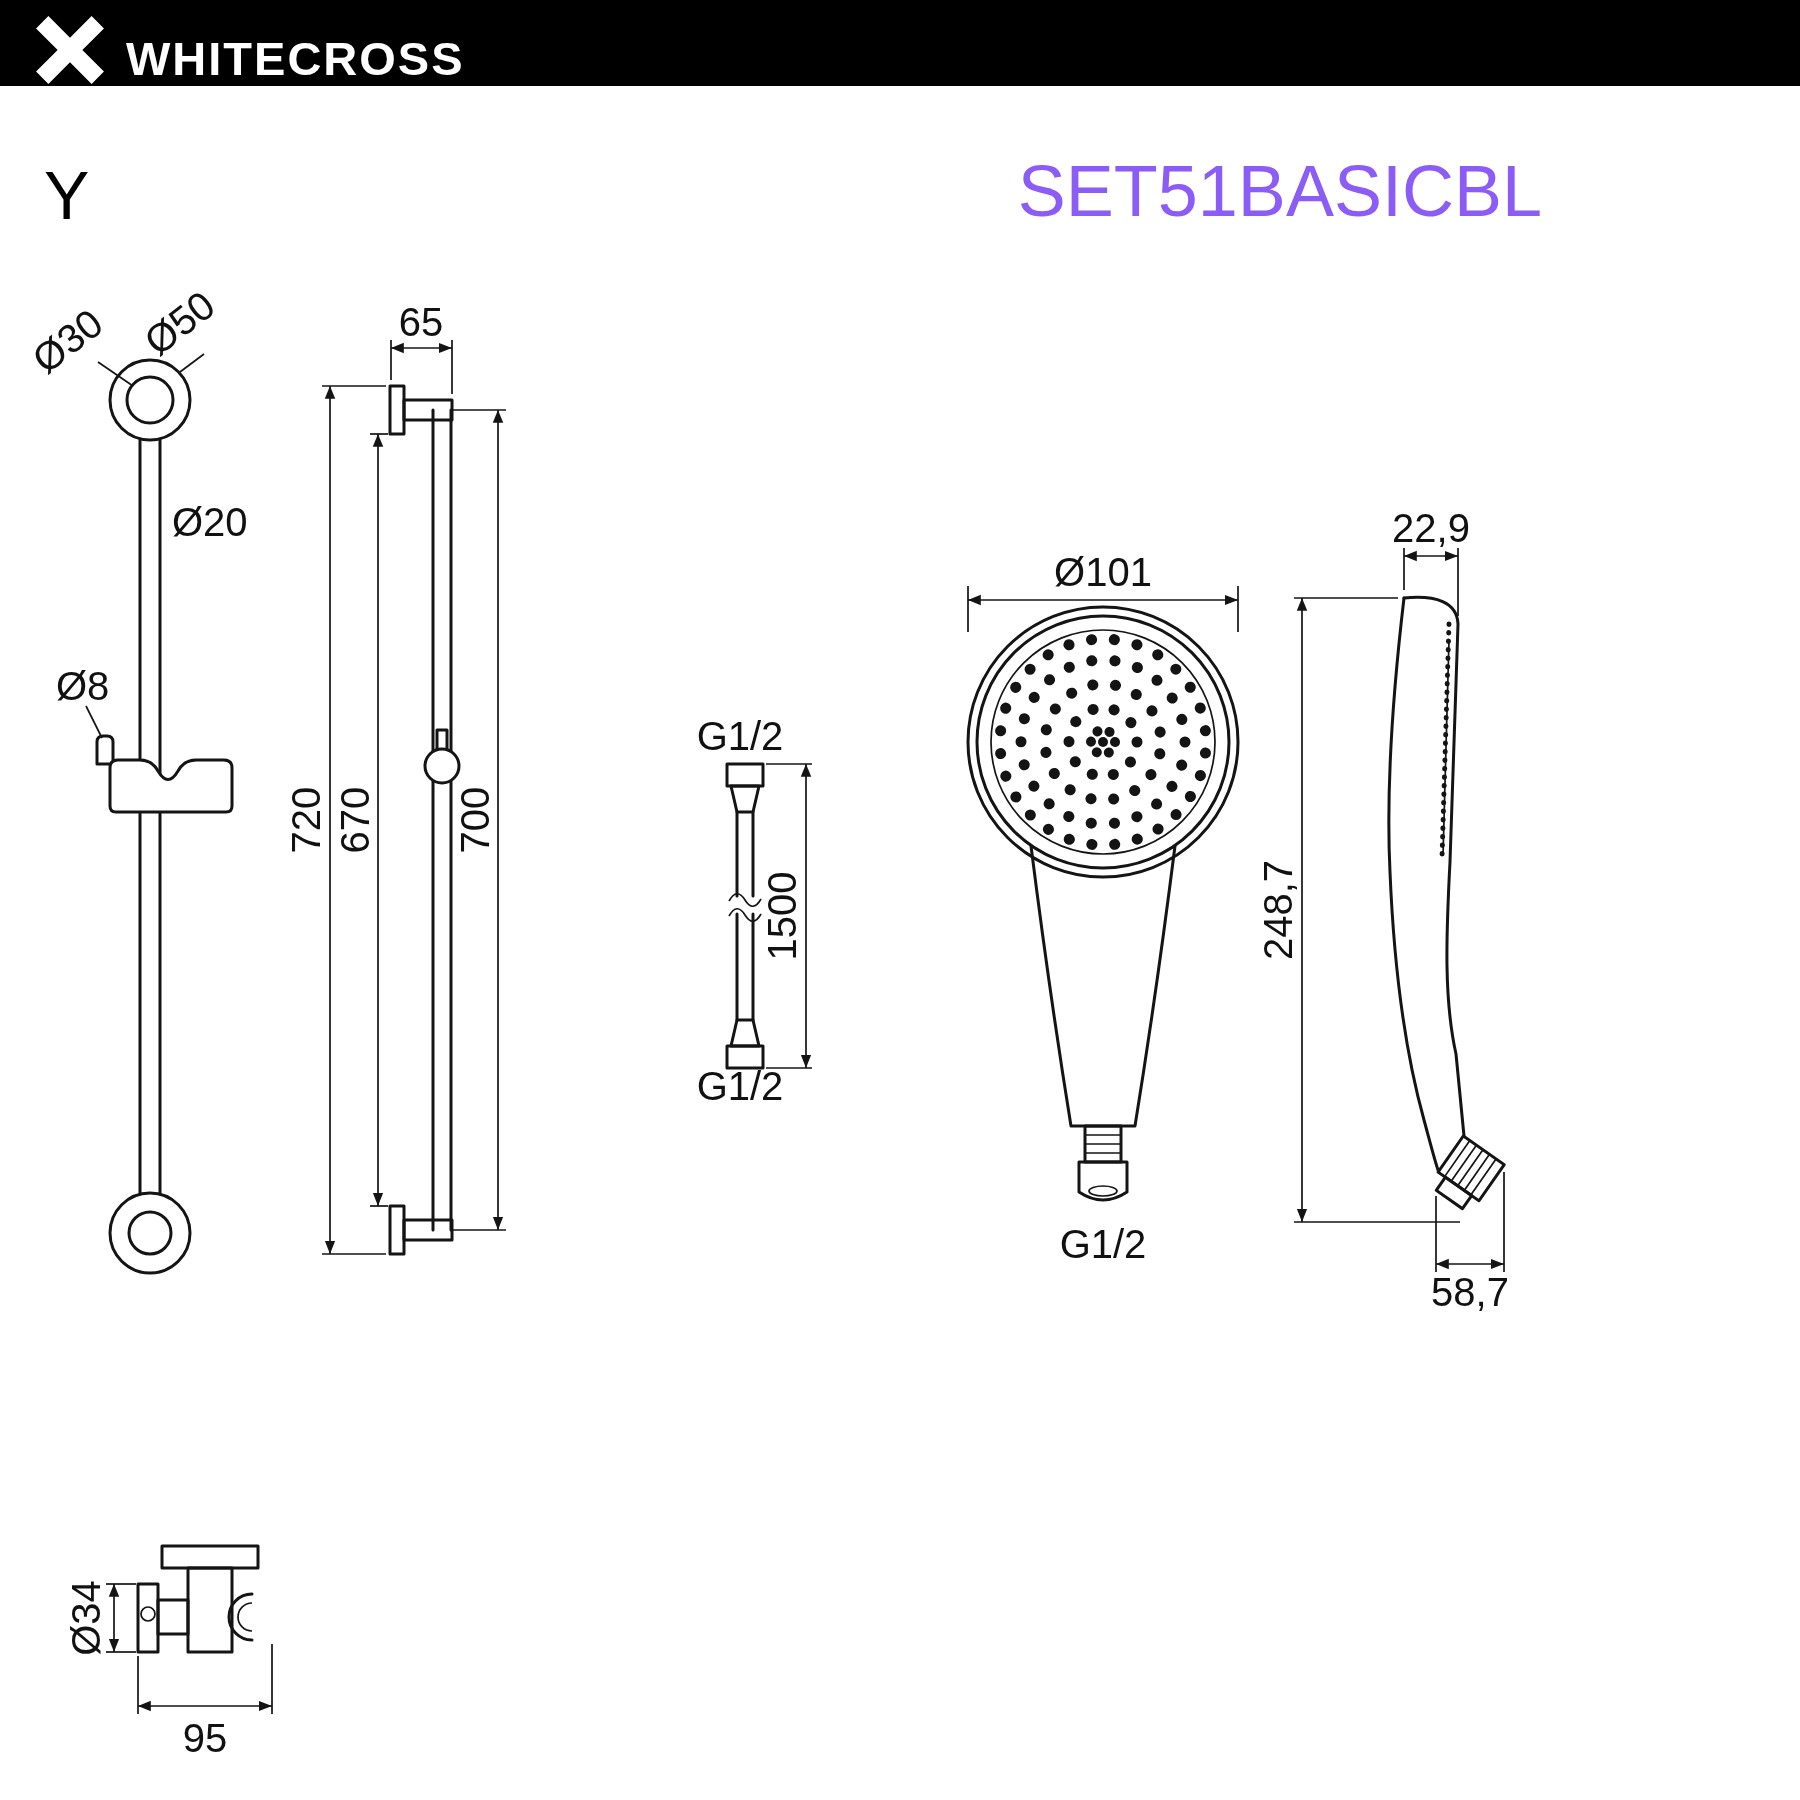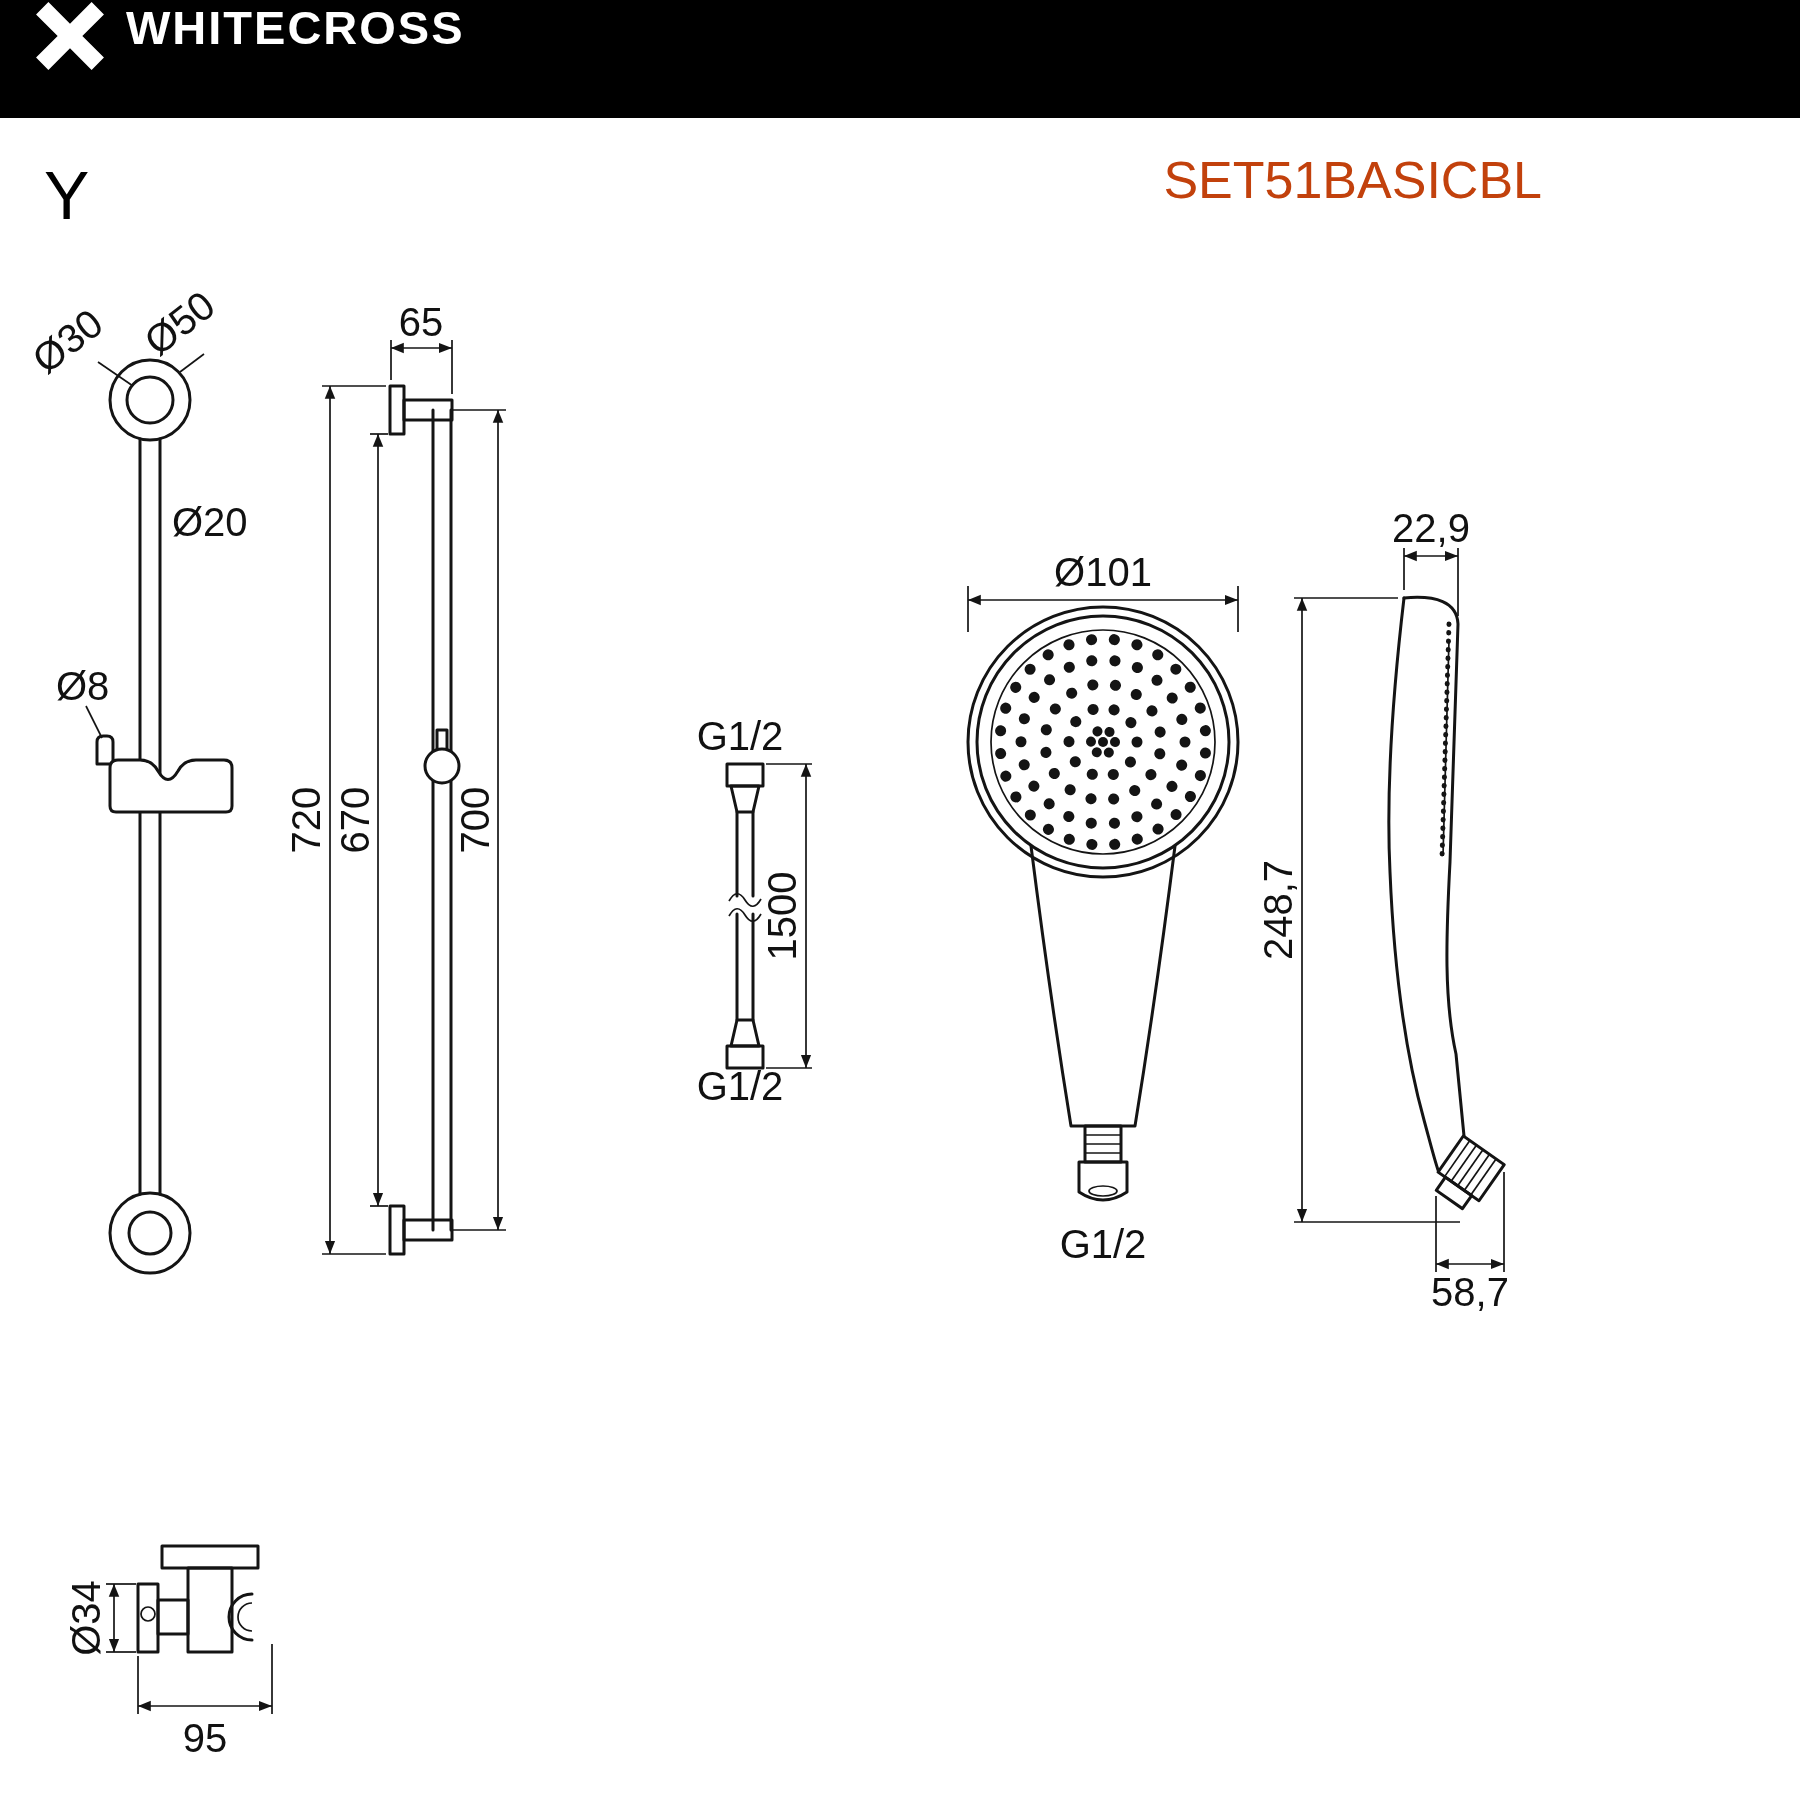--- a/index.html
+++ b/index.html
@@ -1,22 +1,22 @@
 <!DOCTYPE html>
 <html><head>
 <meta charset="utf-8">
 <style>
   *{margin:0;padding:0;box-sizing:border-box}
   html,body{width:1800px;height:1800px;background:#fff;font-family:"Liberation Sans",sans-serif;color:#111}
   body{position:relative;overflow:hidden}
-  .brandbar{position:absolute;top:0;left:0;width:1800px;height:118px;background:#000;display:flex;align-items:flex-start;padding:0 34px;gap:20px}
+  .brandbar{position:absolute;top:0;left:0;width:1800px;height:86px;background:#000;display:flex;align-items:flex-end;padding:0 34px;gap:20px}
   .brandbar .logo{width:72px;height:72px;flex:0 0 auto}
   .brand{color:#fff;font-size:47px;font-weight:700;letter-spacing:2px}
   .series{position:absolute;top:156px;left:44px;font-size:68px;color:#000}
-  .model{position:absolute;top:150px;right:258px;font-size:52px;color:#c2410c}
+  .model{position:absolute;top:150px;right:258px;font-size:72px;color:#8b5cf6}
   svg.sheet{position:absolute;top:0;left:0}
   .ln{fill:none;stroke:#141414;stroke-width:3;stroke-linejoin:round;stroke-linecap:round}
   .lnw{fill:#fff;stroke:#141414;stroke-width:3;stroke-linejoin:round}
   .thin{fill:none;stroke:#141414;stroke-width:1.7}
   .dim{font-family:"Liberation Sans",sans-serif;font-size:40px;fill:#111}
   .dot{fill:none;stroke:#141414;stroke-linecap:round}
 </style>
 </head>
 <body>
 

